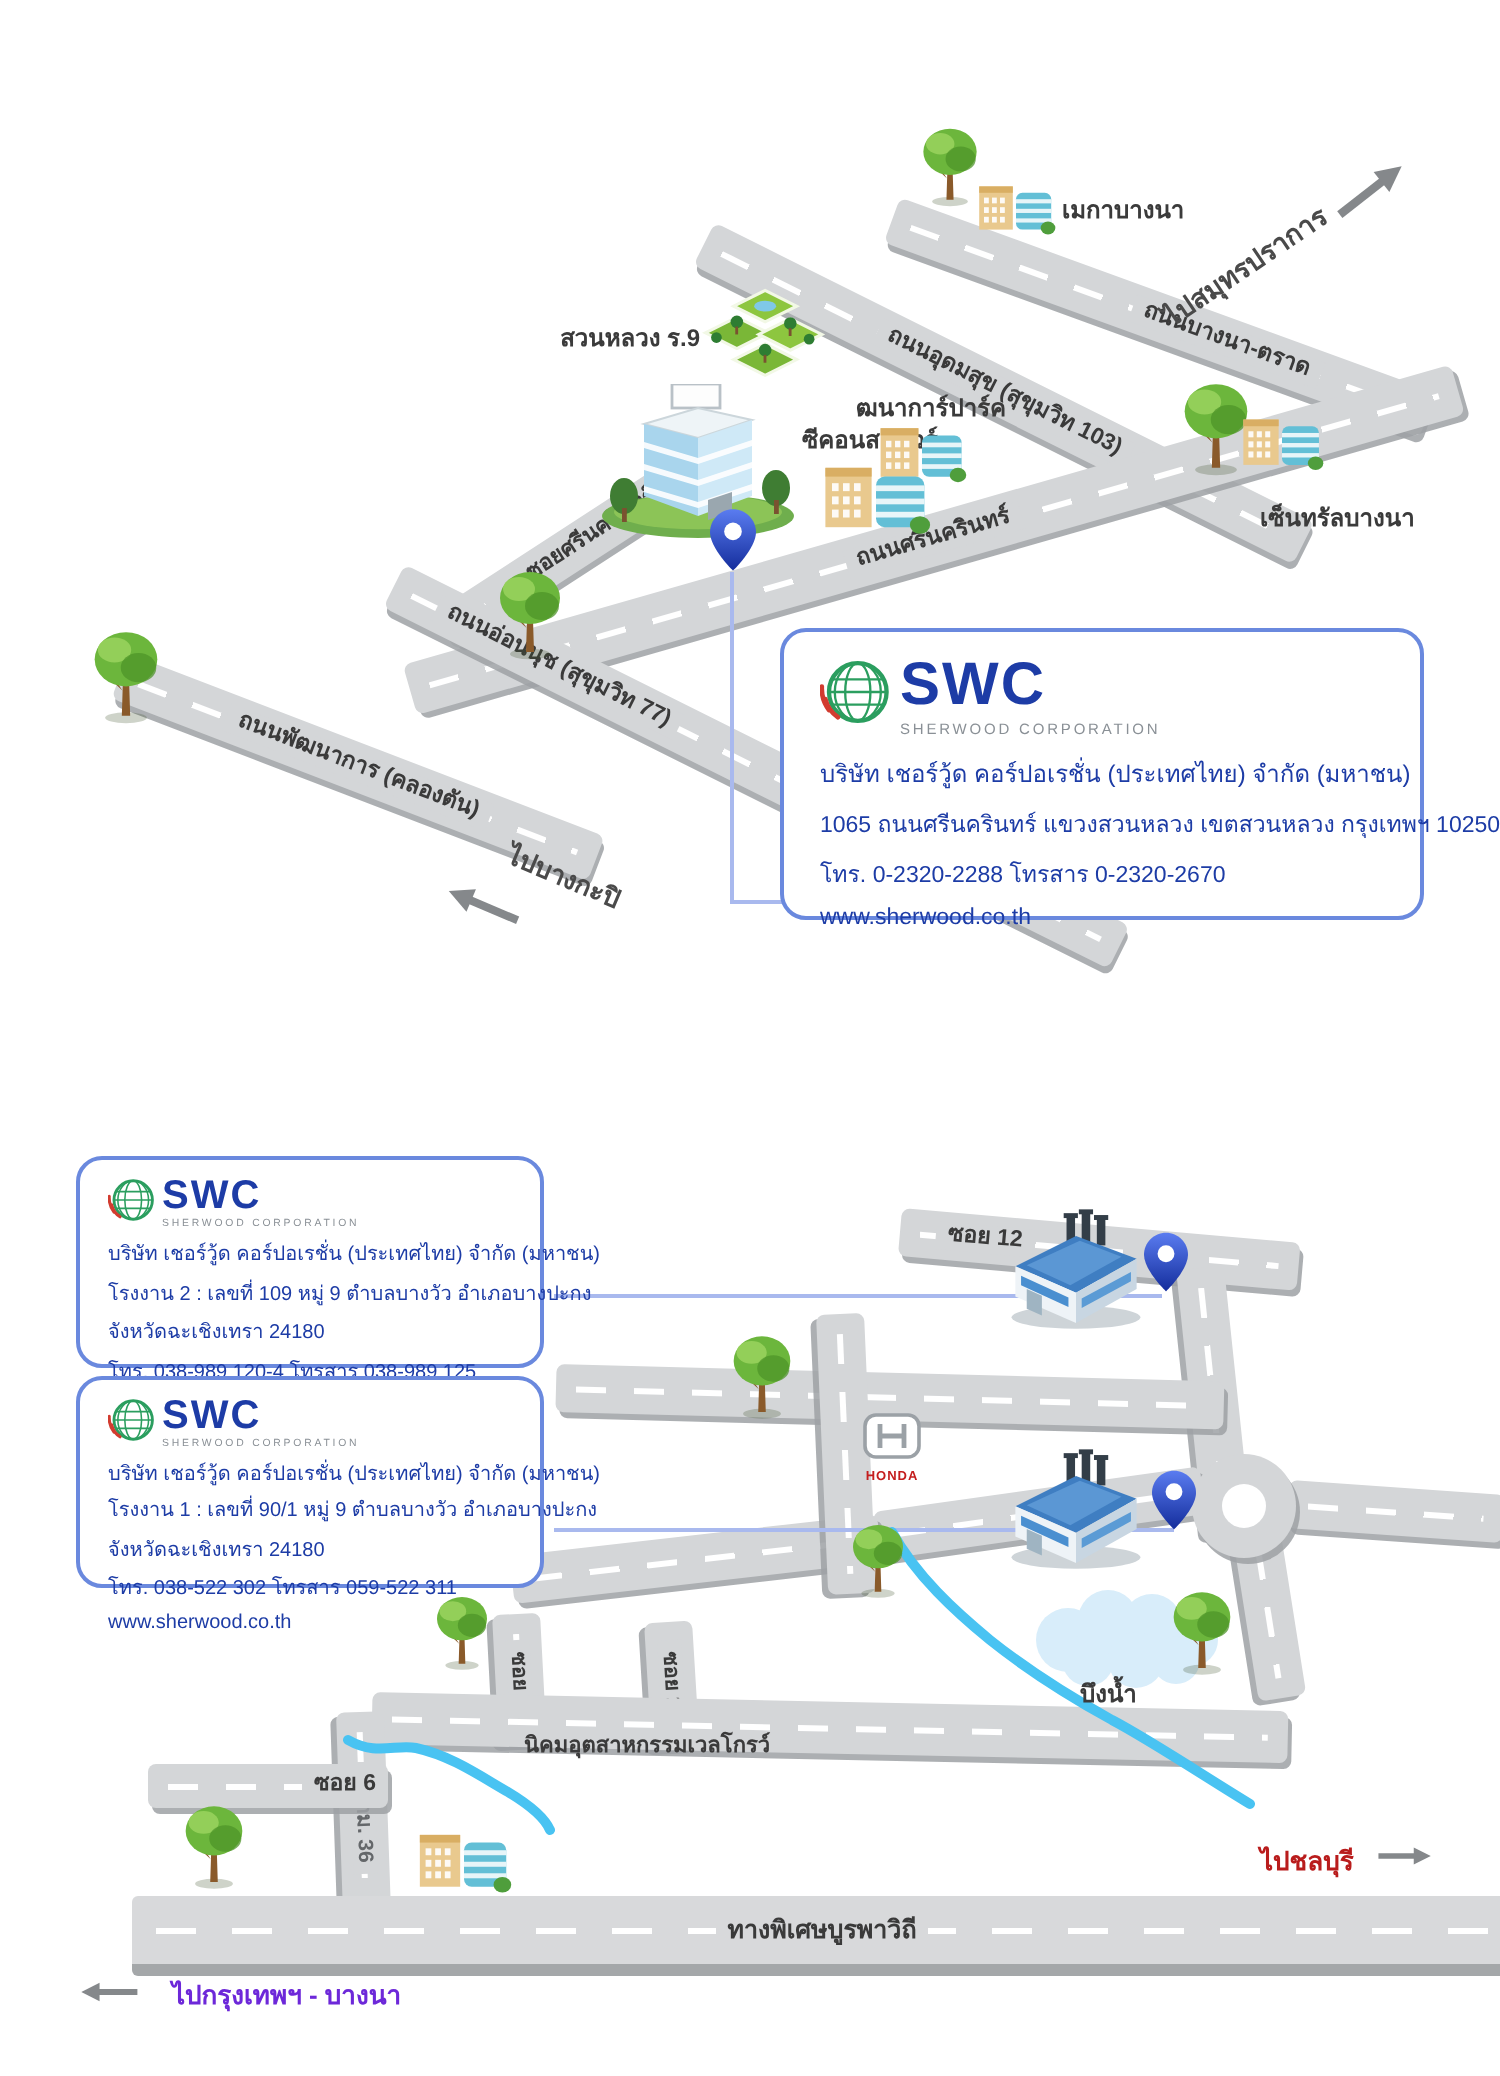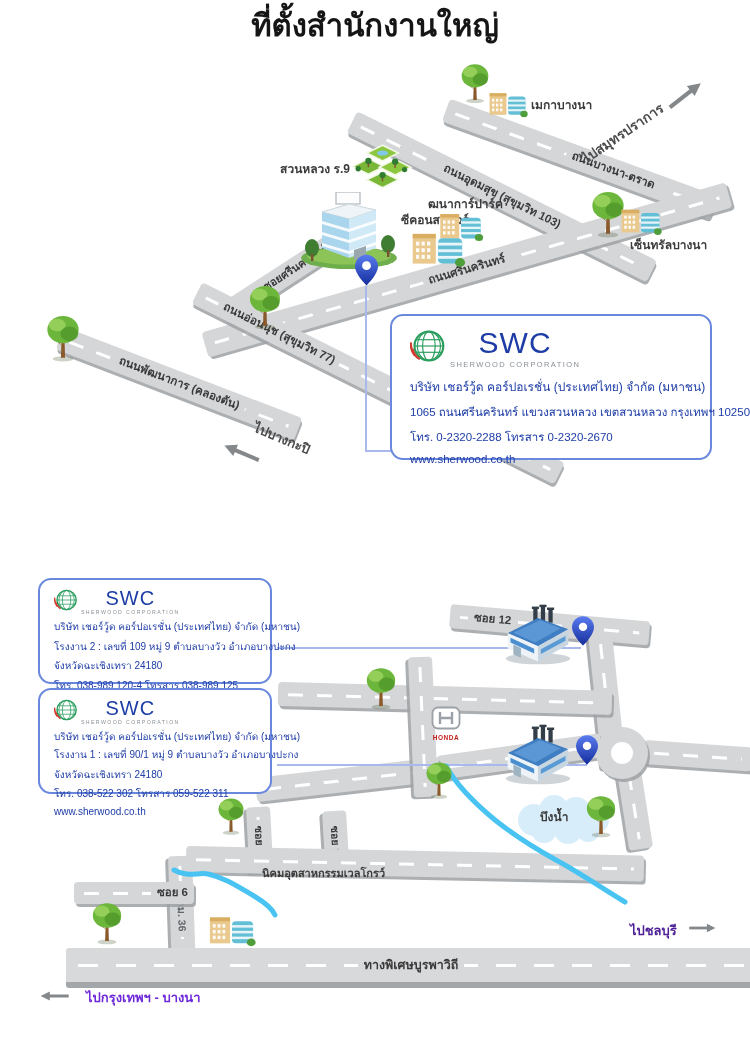--- a/index.html
+++ b/index.html
@@ -30,21 +30,21 @@
   .expressway .rlabel{background:#d8d9db;font-size:12.5px;}
   
   .plabel{position:absolute;font-size:12px;font-weight:bold;color:#3b3b3b;white-space:nowrap;line-height:1.3;}
   .dirlabel{position:absolute;font-size:13px;font-weight:bold;color:#4a4a4a;white-space:nowrap;}
   .vline,.hline{position:absolute;background:#a9b9ee;}
   
   .infobox{position:absolute;background:#fff;border:2px solid #6a89de;border-radius:13px;
            box-sizing:border-box;color:#1d3ca6;}
   .infobox .line{white-space:nowrap;font-weight:normal;}
   .logo-row{display:flex;align-items:flex-start;}
-  .logo-swc{font-weight:normal;letter-spacing:1px;line-height:1;text-align:center;}
+  .logo-swc{font-weight:bold;letter-spacing:1px;line-height:1;}
   .logo-sub{color:#8a9096;font-weight:normal;letter-spacing:1.4px;}
   .icon{position:absolute;}
 </style>
 </head>
 <body>
 
 <div class="page">
 
   <svg width="0" height="0" style="position:absolute" aria-hidden="true">
     <defs>
@@ -164,21 +164,20 @@
         <path d="M2 8 H33" stroke="#85888b" stroke-width="4.6"></path>
         <path d="M31 1 L45 8 L31 15 Z" fill="#85888b"></path>
       </symbol>
       <symbol id="sym-honda" viewBox="0 0 30 24">
         <rect x="1.5" y="1.5" width="27" height="21" rx="5.5" fill="#fff" stroke="#9ba1a6" stroke-width="1.8"></rect>
         <path d="M9 6 V18 M21 6 V18 M9 12 H21" fill="none" stroke="#9ba1a6" stroke-width="2.4"></path>
       </symbol>
     </defs>
   </svg>
 
-  <h1 class="map-title" style="top:4px">ที่ตั้งสำนักงานใหญ่</h1>
 
   <div class="road al-start" style="left:446px;top:98px;width:285px;transform:rotate(20deg)">
     <span class="rlabel" style="margin-left:128px">ถนนบางนา-ตราด</span>
   </div>
   <div class="road" style="left:352px;top:110px;width:335px;transform:rotate(26.5deg)">
     <span class="rlabel">ถนนอุดมสุข (สุขุมวิท 103)</span>
   </div>
   <div class="road" style="left:205px;top:332px;width:545px;height:26px;transform:rotate(-16deg)">
     <span class="rlabel">ถนนศรีนครินทร์</span>
   </div>
@@ -232,21 +231,21 @@
   <svg class="icon" style="left:438px;top:206px" width="46" height="36">
       <use href="#sym-bldg"></use>
     </svg>
   <svg class="icon" style="left:410px;top:224px" width="56" height="44">
       <use href="#sym-bldg"></use>
     </svg>
 
   <svg class="icon" style="left:620px;top:202px" width="42" height="34">
       <use href="#sym-bldg"></use>
     </svg>
-  <div class="plabel" style="left:630px;top:238px">เซ็นทรัลบางนา</div>
+  <div class="plabel" style="left:630px;top:252px">เซ็นทรัลบางนา</div>
 
   <svg class="icon" style="left:296px;top:192px" width="106" height="80">
       <use href="#sym-office"></use>
     </svg>
   <svg class="icon" style="left:355px;top:254px" width="23" height="32">
       <use href="#sym-pin"></use>
     </svg>
 
   <div class="infobox" style="left:390px;top:314px;width:322px;height:146px;padding:12px 18px">
     <div class="logo-row">
@@ -307,21 +306,21 @@
     <g fill="#d8edfa">
       <circle cx="22" cy="26" r="16"></circle>
         <circle cx="42" cy="16" r="15"></circle>
         <circle cx="64" cy="18" r="15"></circle>
       <circle cx="84" cy="26" r="13"></circle>
         <circle cx="32" cy="36" r="13"></circle>
         <circle cx="56" cy="36" r="14"></circle>
         <circle cx="76" cy="36" r="12"></circle>
     </g>
   </svg>
-  <div class="plabel" style="left:540px;top:810px">บึงน้ำ</div>
+  <div class="plabel" style="left:540px;top:840px">บึงน้ำ</div>
 
   <svg class="icon" style="left:502px;top:604px" width="72" height="62">
       <use href="#sym-factory"></use>
     </svg>
   <svg class="icon" style="left:572px;top:616px" width="22" height="30">
       <use href="#sym-pin"></use>
     </svg>
   <svg class="icon" style="left:502px;top:724px" width="72" height="62">
       <use href="#sym-factory"></use>
     </svg>
@@ -384,21 +383,21 @@
         <div class="logo-sub" style="font-size:5.2px;margin-top:1px">SHERWOOD CORPORATION</div>
       </div>
     </div>
     <div class="line" style="font-size:10px;margin-top:4px">บริษัท เชอร์วู้ด คอร์ปอเรชั่น (ประเทศไทย) จำกัด (มหาชน)</div>
     <div class="line" style="font-size:10px;margin-top:3px">โรงงาน 1 : เลขที่ 90/1 หมู่ 9 ตำบลบางวัว อำเภอบางปะกง</div>
     <div class="line" style="font-size:10px;margin-top:4.5px">จังหวัดฉะเชิงเทรา 24180</div>
     <div class="line" style="font-size:10px;margin-top:4.5px">โทร. 038-522 302   โทรสาร 059-522 311</div>
     <div class="line" style="font-size:10px;margin-top:4.5px">www.sherwood.co.th</div>
   </div>
 
-  <div class="dirlabel" style="left:630px;top:920px;color:#4c1d95">ไปชลบุรี</div>
+  <div class="dirlabel" style="left:630px;top:920px;color:#b91c1c">ไปชลบุรี</div>
   <svg class="icon" style="left:688px;top:922px" width="28" height="12">
       <use href="#sym-arrow"></use>
     </svg>
   <svg class="icon" style="left:40px;top:990px;transform:rotate(180deg)" width="30" height="12">
       <use href="#sym-arrow"></use>
     </svg>
   <div class="dirlabel" style="left:86px;top:987px;color:#6d28d9">ไปกรุงเทพฯ - บางนา</div>
 
 </div>
 

